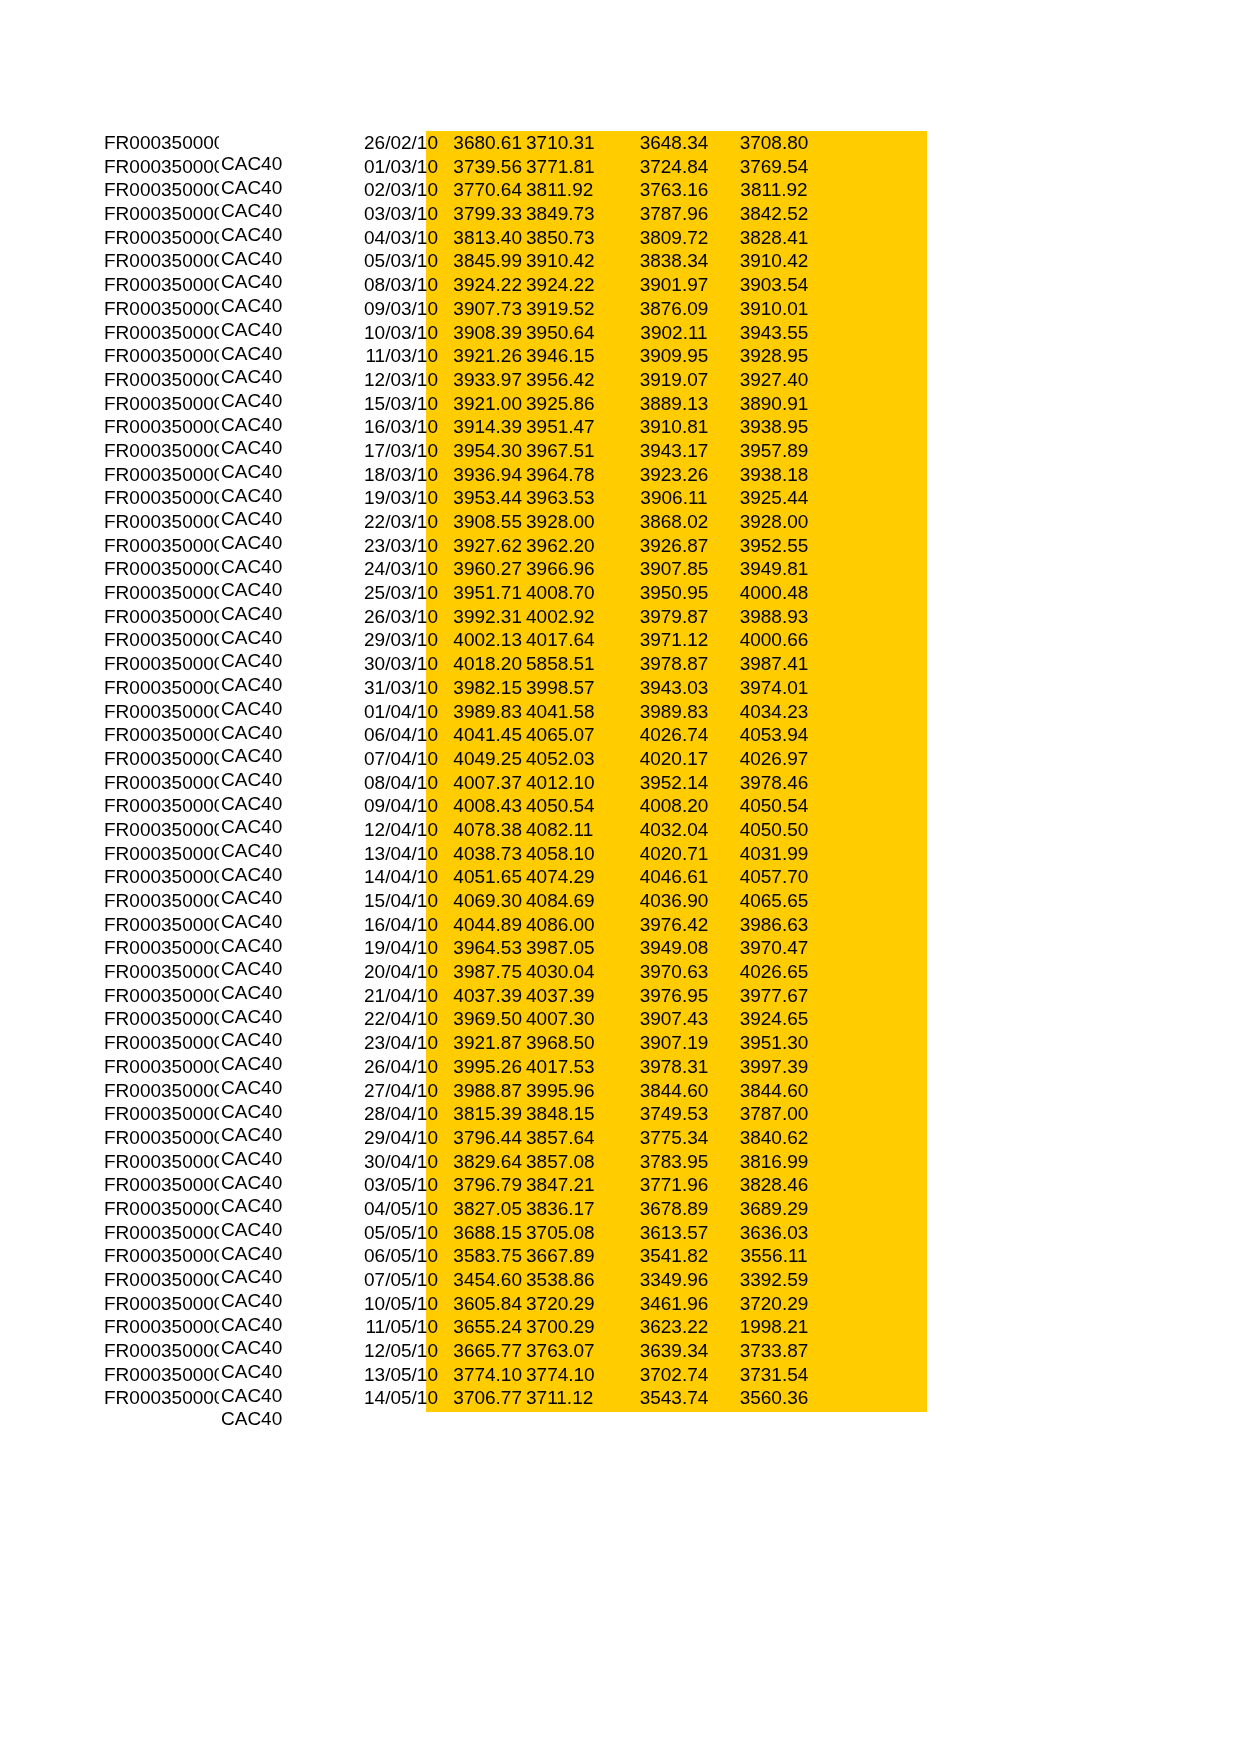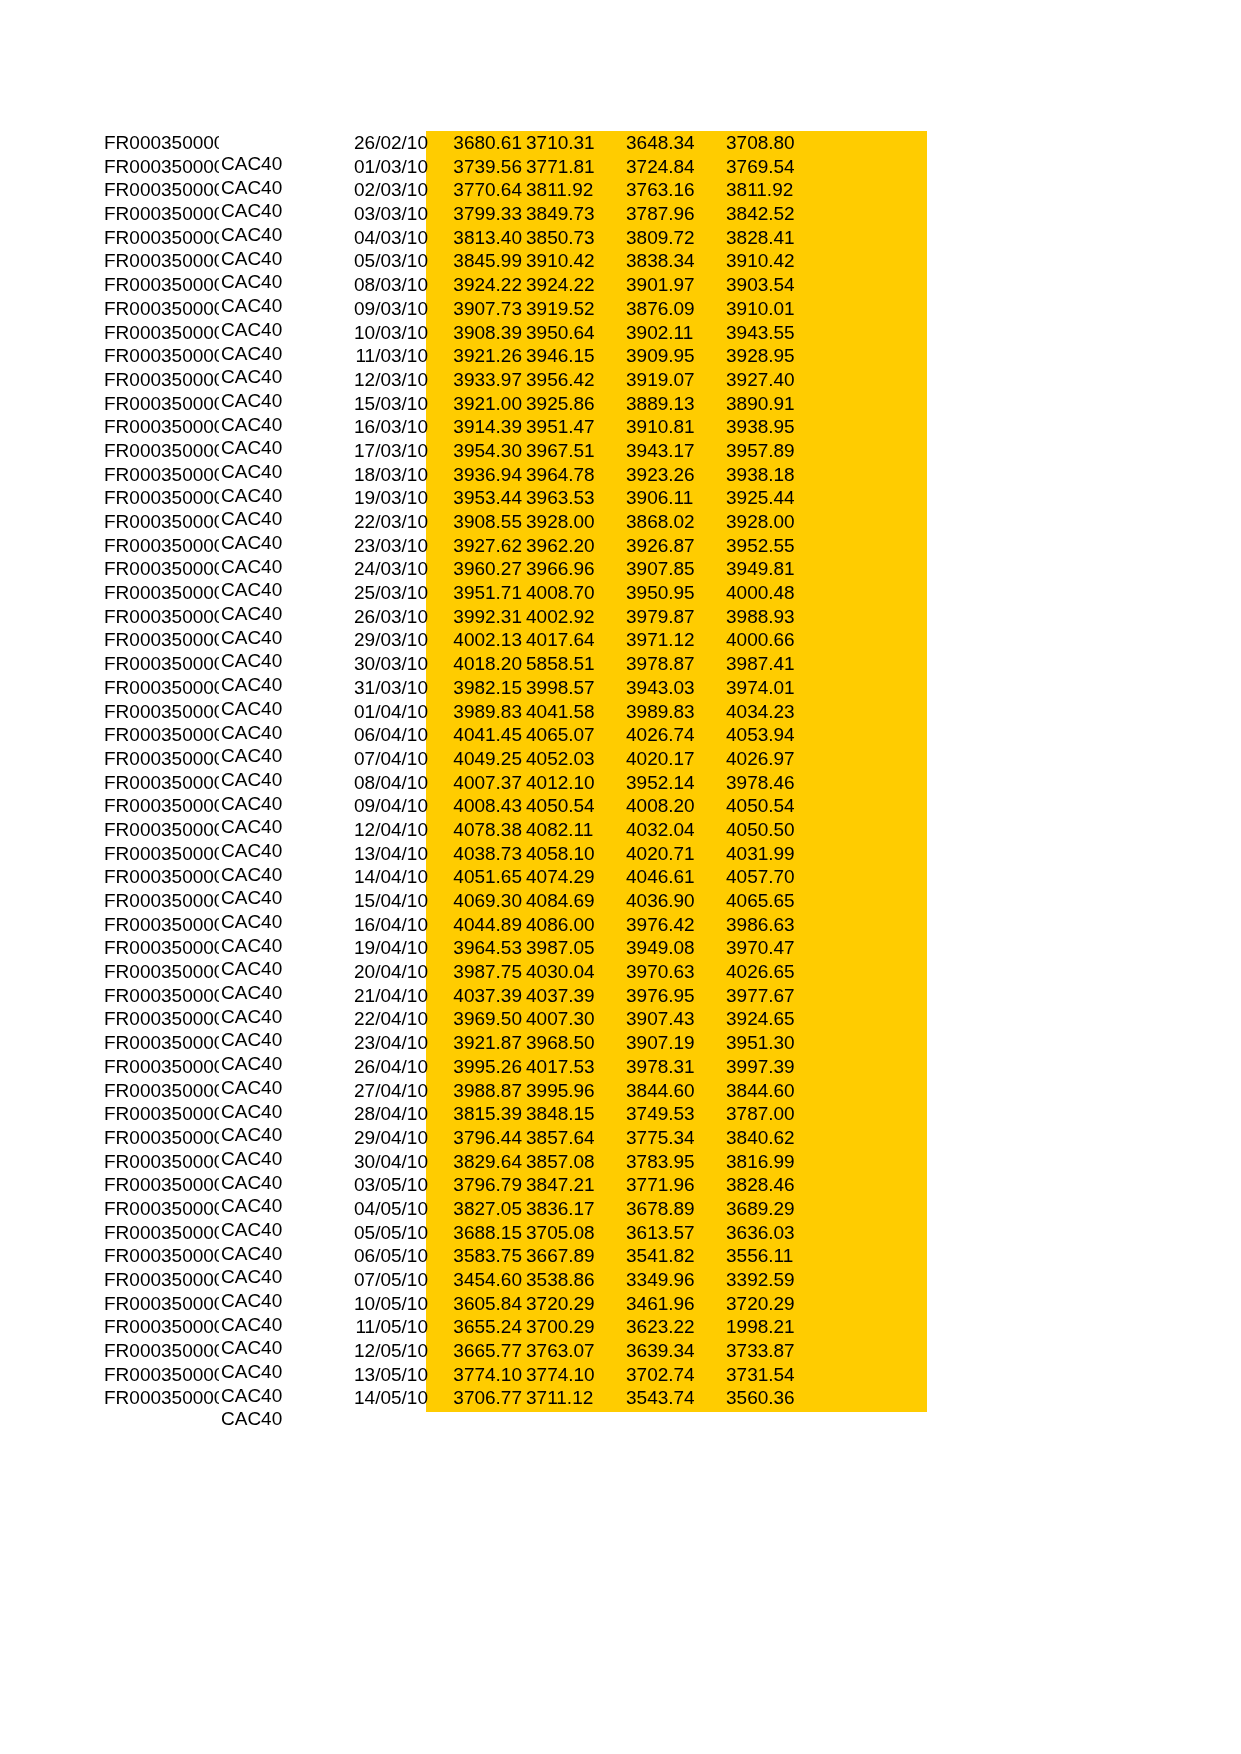--- a/index.html
+++ b/index.html
@@ -4,25 +4,25 @@
 <style>
   html, body { margin: 0; padding: 0; background: #ffffff; }
   body { width: 1241px; height: 1754px; position: relative; overflow: hidden;
          font-family: "Liberation Sans", sans-serif; color: #000; }
   .highlight { position: absolute; left: 426px; top: 131px; width: 501px; height: 1281px; background: #ffcc00; }
   .sheet { position: absolute; left: 0; top: 131px; width: 1241px; }
   .row { position: relative; height: 23.7px; font-size: 19px; line-height: 23.7px; white-space: nowrap; }
   .row span { position: absolute; top: 0; }
   .c-isin { left: 104px; width: 115px; overflow: hidden; }
   .c-name { left: 221px; margin-top: 21px; }
-  .c-date { left: 306px; width: 122px; text-align: right; }
+  .c-date { left: 316px; width: 122px; text-align: right; }
   .c-open { left: 426px; width: 96px; text-align: right; }
   .c-high { left: 526px; width: 96px; }
-  .c-low  { left: 626px; width: 96px; text-align: left; }
-  .c-close{ left: 726px; width: 96px; text-align: left; }
+  .c-low  { left: 626px; width: 96px; text-align: center; }
+  .c-close{ left: 726px; width: 96px; text-align: center; }
 </style>
 </head>
 <body>
 
 <div class="highlight" style="background: rgb(255, 204, 0);"></div>
 <div class="sheet" id="sheet">
     <div class="row">
     <span class="c-isin">FR0003500008</span>
     <span class="c-name">CAC40</span>
     <span class="c-date">26/02/10</span>

